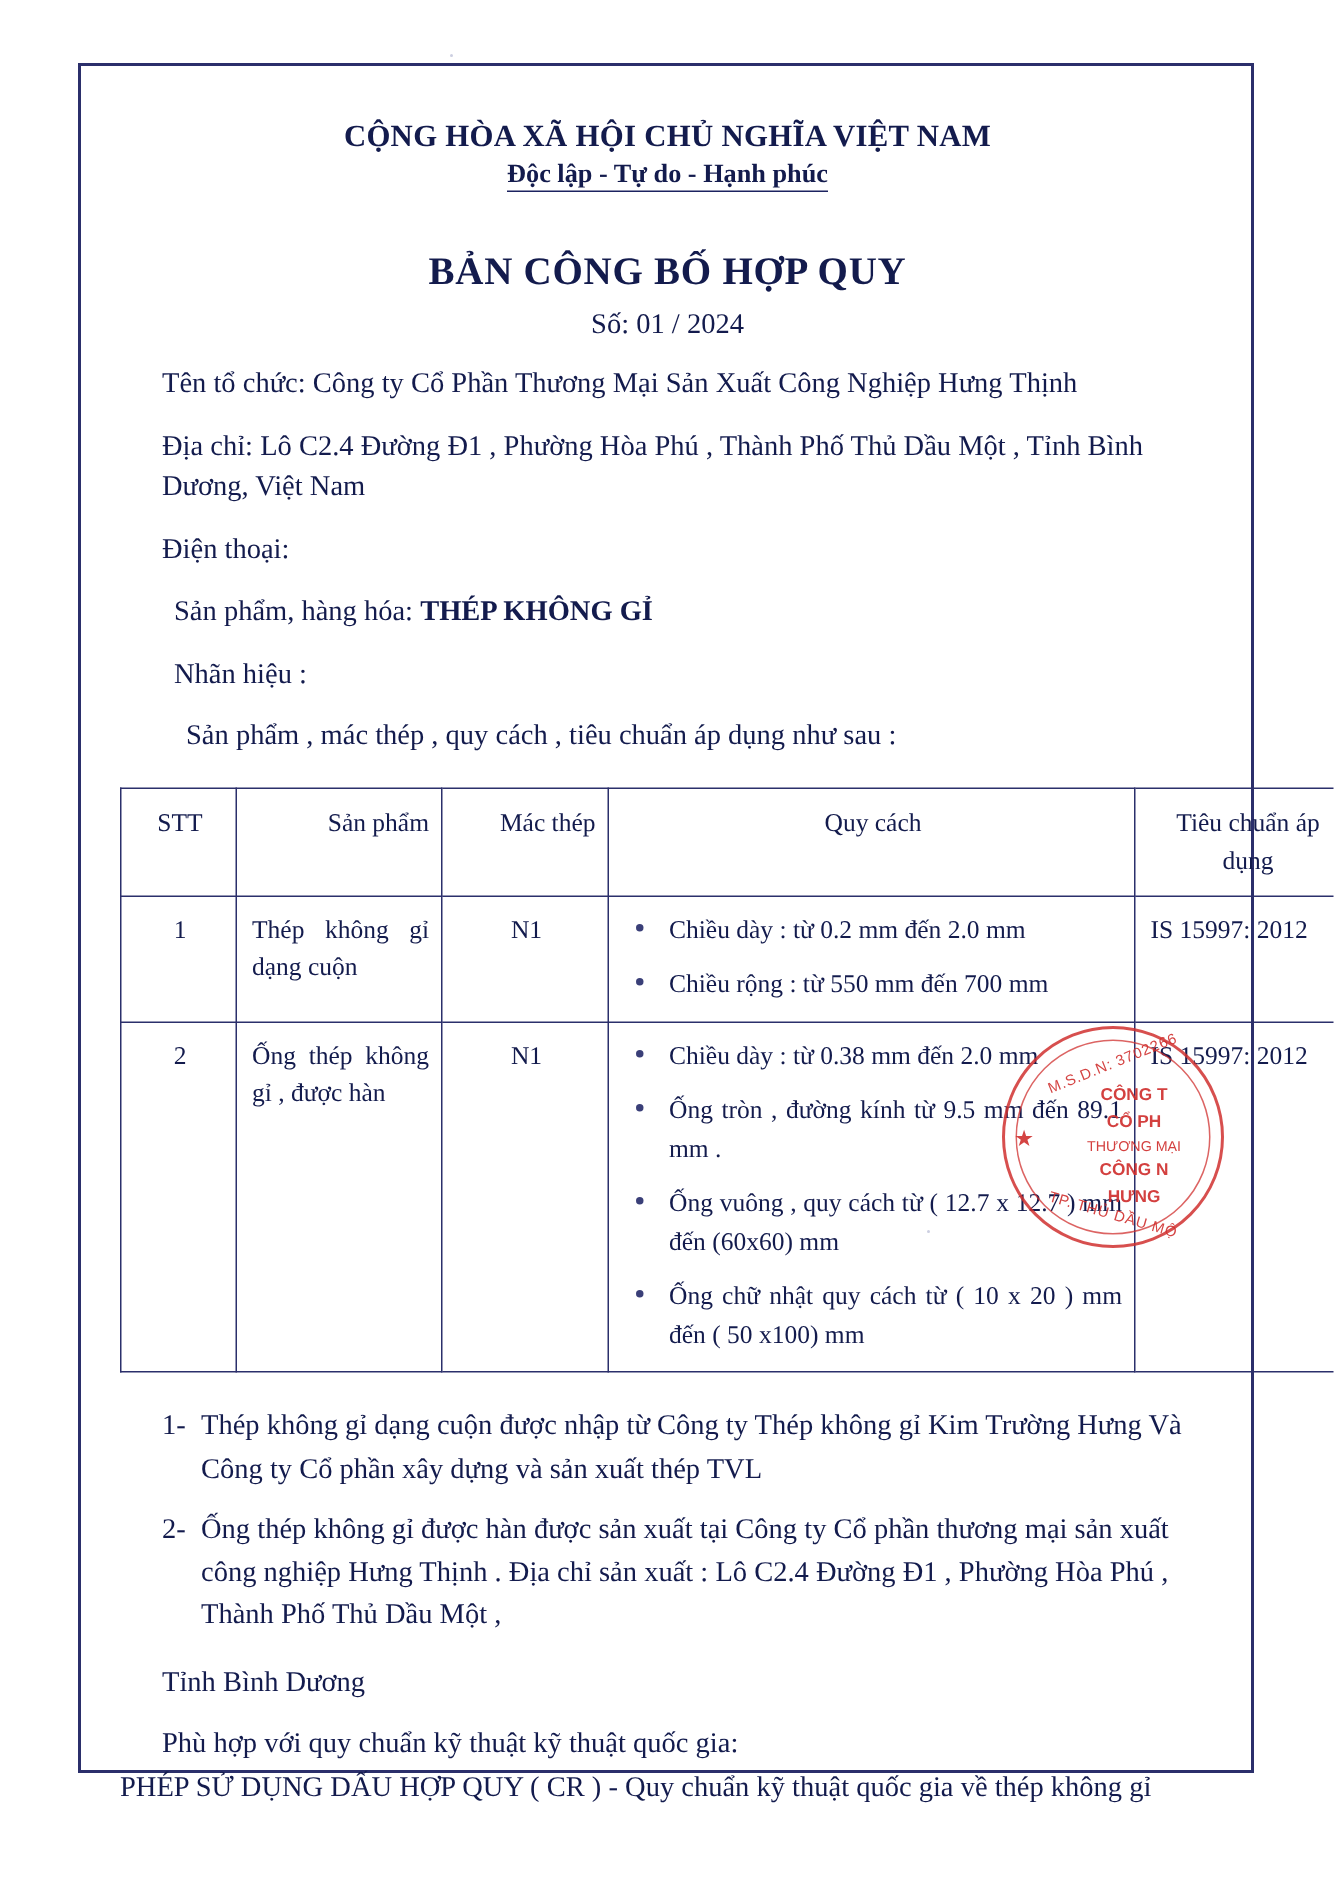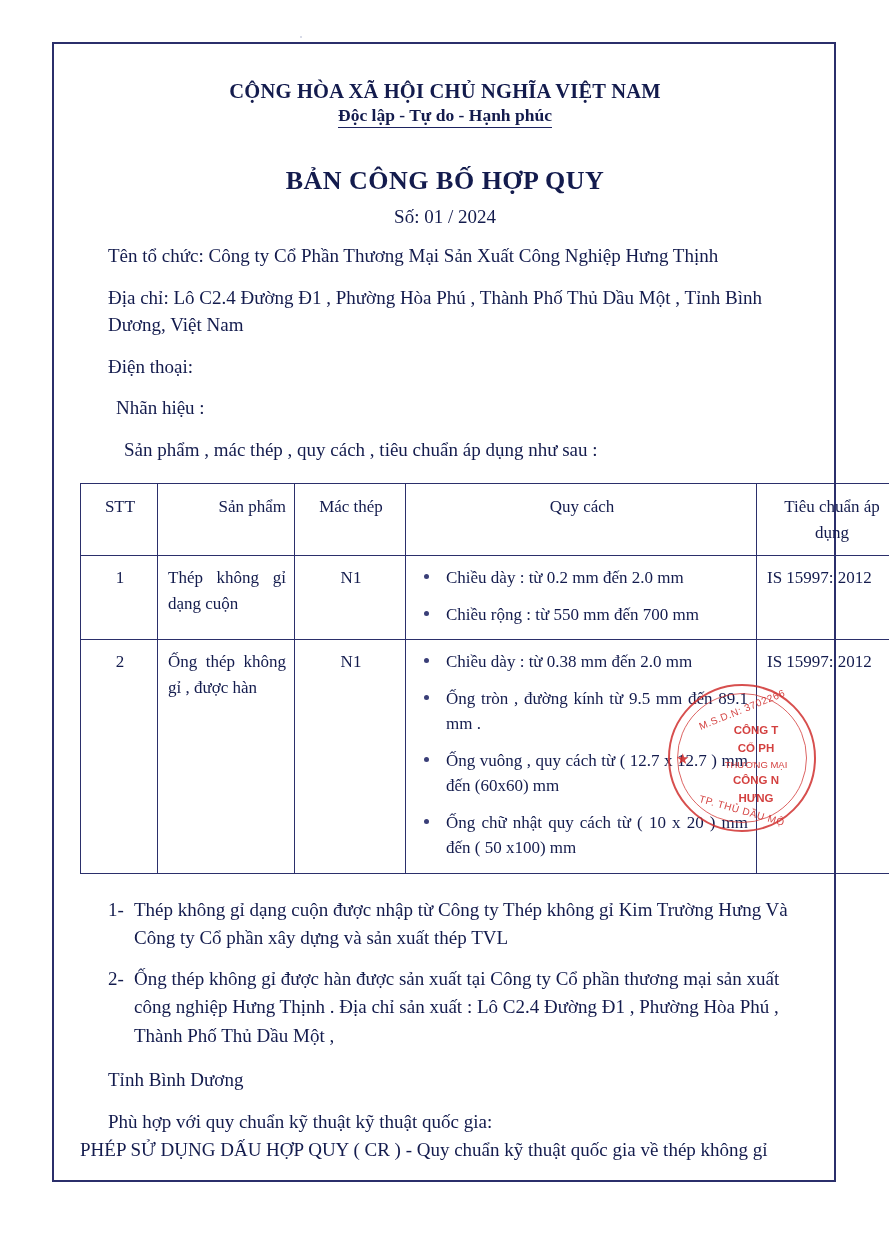--- a/index.html
+++ b/index.html
@@ -88,21 +88,21 @@
     font-size: 17px;
     line-height: 1.5;
   }
   table.spec th {
     font-weight: normal;
     padding-top: 10px;
     padding-bottom: 10px;
   }
   .col-stt { width: 58px; text-align: center; }
   .col-sp { width: 118px; text-align: right; }
-  .col-mac { width: 92px; text-align: center; }
+  .col-mac { width: 92px; text-align: right; }
   .col-qc { width: 332px; }
   .col-tc { width: 130px; }
 
   td.c { text-align: center; }
   .justify-cell { text-align: justify; text-justify: inter-word; }
 
   ul.bullets {
     list-style: none;
     margin: 0;
     padding: 0;
@@ -237,20 +237,23 @@
     <div class="national-title">CỘNG HÒA XÃ HỘI CHỦ NGHĨA VIỆT NAM</div>
     <div><span class="national-sub">Độc lập - Tự do - Hạnh phúc</span></div>
     <div class="doc-title">BẢN CÔNG BỐ HỢP QUY</div>
     <div class="doc-number">Số: 01 / 2024</div>
   </div>
 
   <div class="para indent">Tên tổ chức: Công ty Cổ Phần Thương Mại Sản Xuất Công Nghiệp Hưng Thịnh</div>
   <div class="para indent">Địa chỉ: Lô C2.4 Đường Đ1 , Phường Hòa Phú , Thành Phố Thủ Dầu Một , Tỉnh Bình Dương, Việt Nam</div>
   <div class="para indent">Điện thoại:</div>
 
+  <div class="para indent2">
+    <span>Sản phẩm, hàng hóa: </span><span class="strong">THÉP KHÔNG GỈ</span>
+  </div>
 
   <div class="para indent2">Nhãn hiệu :</div>
   <div class="para indent3">Sản phẩm , mác thép , quy cách , tiêu chuẩn áp dụng như sau :</div>
 
   <table class="spec">
     <thead>
       <tr>
         <th class="col-stt c">STT</th>
         <th class="col-sp">Sản phẩm</th>
         <th class="col-mac">Mác thép</th>

